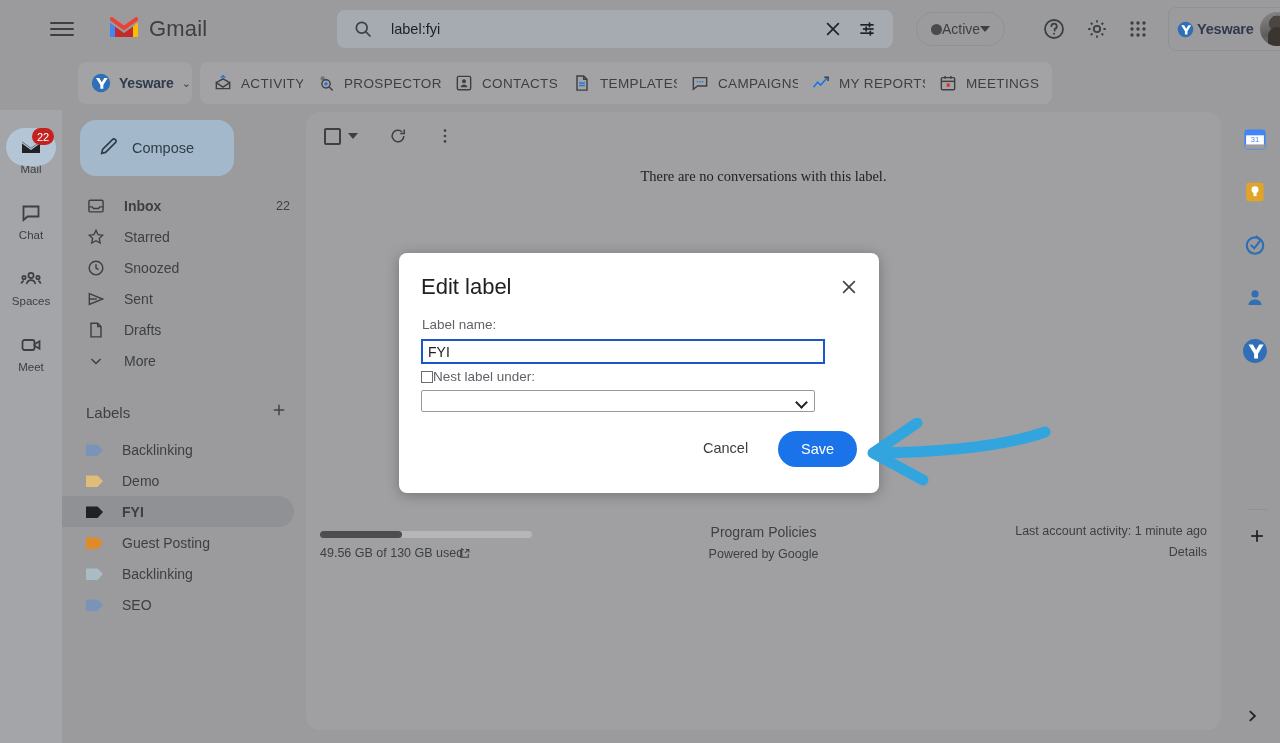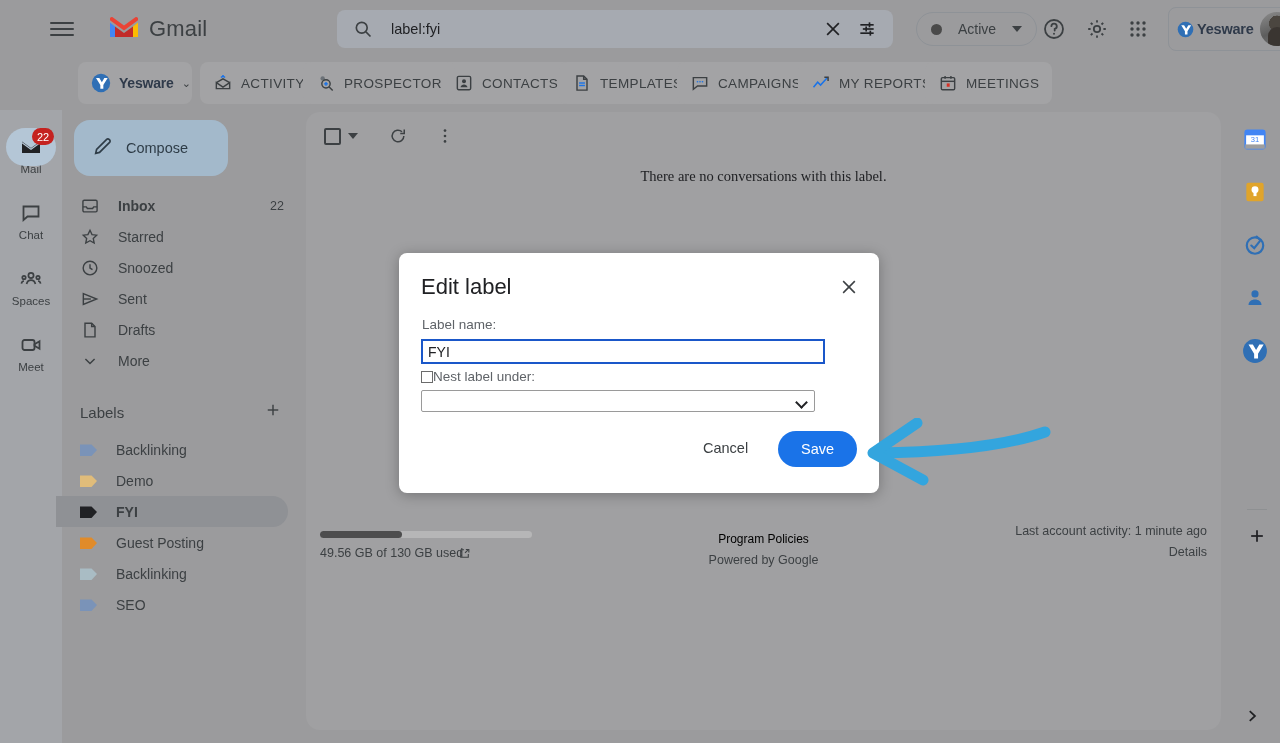--- a/index.html
+++ b/index.html
@@ -30,21 +30,21 @@
     background:#a6aab1; border-radius:8px; display:flex; align-items:center;
   }
   .search-ico { margin-left:16px; width:20px; height:20px; flex:0 0 auto; }
   .search-val { margin-left:18px; font-size:14.5px; color:#202124; flex:1; }
   .search-x { width:20px; height:20px; margin-right:14px; }
   .search-tune { width:20px; height:20px; margin-right:16px; }
 
   .status-pill {
     position:absolute; left:884px; top:12px; height:34px;
     border:1px solid #8e9297; border-radius:18px;
-    display:flex; align-items:center; gap:16px; padding:0 14px;
+    display:flex; align-items:center; gap:0; padding:0 14px;
   }
   .status-dot { width:11px; height:11px; border-radius:50%; background:#4a4a4a; }
   .status-label { font-size:14px; color:#3c4043; }
   .status-caret { width:0;height:0;border-left:5px solid transparent;border-right:5px solid transparent;border-top:6px solid #3c4043; }
 
   .hicon { position:absolute; top:17px; width:24px; height:24px; }
   .hicon.help  { left:1010px; }
   .hicon.gear  { left:1053px; }
   .hicon.apps  { left:1094px; }
 
@@ -86,21 +86,21 @@
     background:#b4c6d6; border-radius:19px; z-index:0;
   }
   .rail-ico svg { position:relative; z-index:1; }
   .badge {
     position:absolute; left:32px; top:6px; min-width:22px; height:17px;
     background:#c5221f; color:#fff; border-radius:9px; font-size:11px;
     display:flex; align-items:center; justify-content:center; padding:0 5px; z-index:3;
   }
 
   
-  .nav { position:absolute; left:56px; top:110px; width:244px; height:633px; }
+  .nav { position:absolute; left:62px; top:110px; width:244px; height:633px; }
   .compose {
     position:absolute; left:18px; top:10px; width:154px; height:56px;
     background:#a3b9cb; border-radius:16px; display:flex; align-items:center; gap:12px; padding-left:18px;
   }
   .compose .txt { font-size:14.5px; color:#2e3c47; }
 
   .nav-list { position:absolute; left:0; top:80px; width:244px; }
   .nav-row {
     height:31px; display:flex; align-items:center; gap:18px;
     padding-left:24px; padding-right:16px; border-radius:0 16px 16px 0;
@@ -137,21 +137,21 @@
   .tb-more { margin-left:27px; }
   .empty-msg { position:absolute; left:0; top:56px; width:915px; text-align:center; font-size:14.5px; color:#202124;font-family:Liberation Serif, serif; }
 
   
   .footer { position:absolute; left:306px; top:524px; width:915px; height:46px; }
   .bar-track { position:absolute; left:14px; top:7px; width:212px; height:7px; background:#b6b6b7; border-radius:4px; }
   .bar-fill { position:absolute; left:0; top:0; width:82px; height:7px; background:#4d4d4e; border-radius:4px; }
   .storage-txt { position:absolute; left:14px; top:22px; font-size:12.5px; color:#3c4043; }
   .storage-ext { position:absolute; left:152px; top:22px; width:13px; height:13px; }
   .f-center { position:absolute; left:0; top:0; width:915px; text-align:center; }
-  .f-center .l1 { font-size:12px; color:#000000;margin-top:8px; }
+  .f-center .l1 { font-size:14px; color:#404040; }
   .f-center .l2 { font-size:12.5px; color:#3c4043; margin-top:7px; }
   .f-right { position:absolute; right:14px; top:0; text-align:right; }
   .f-right .l1 { font-size:12.5px; color:#3c4043; }
   .f-right .l2 { font-size:12.5px; color:#3c4043; margin-top:7px; }
 
   
   .rrail { position:absolute; left:1236px; top:112px; width:44px; height:631px; }
   .rr-ico { position:absolute; left:6px; width:26px; height:26px; }
   .rr-div { position:absolute; left:11px; top:397px; width:20px; height:1px; background:#8e9092; }
   .rr-plus { position:absolute; left:11px; top:414px; width:20px; height:20px; }

